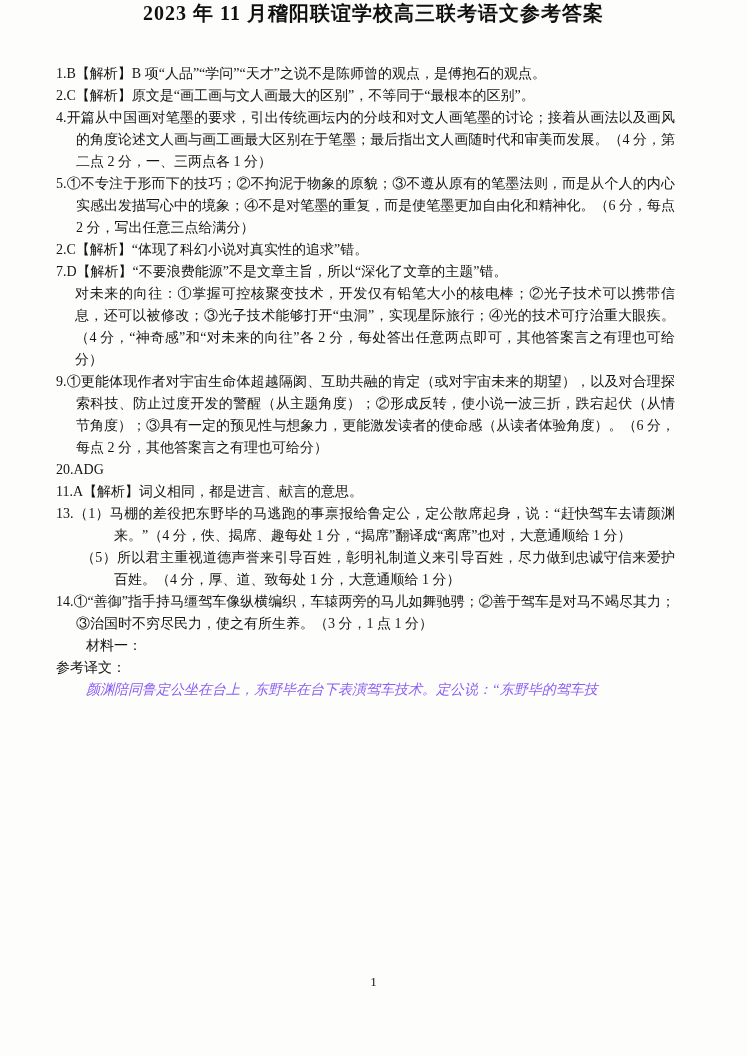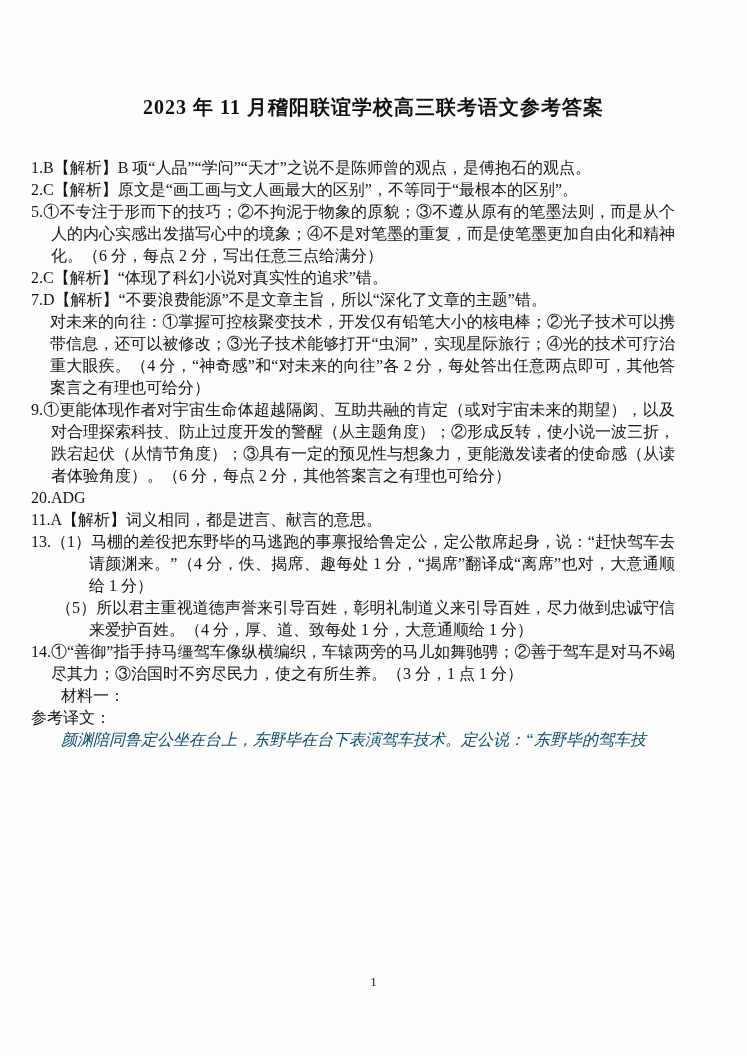--- a/index.html
+++ b/index.html
@@ -12,68 +12,68 @@
     width: 747px;
     height: 1056px;
     margin: 0 auto;
     background: #fdfdfc;
     overflow: hidden;
     color: #141414;
     font-family: "Liberation Serif", "DejaVu Serif", serif;
   }
   .title {
     margin: 0;
-    padding-top: 94px;
     text-align: center;
     font-size: 20px;
     font-weight: bold;
     letter-spacing: 1px;
     color: #101010;
   }
   .content {
-    margin: 36px 72px 0 31px;
-    font-size: 16px;
+    margin: 36px 72px 0 56px;
+    font-size: 14px;
     line-height: 22px;
     text-align: justify;
   }
   .p {
     margin: 0;
     padding: 0;
   }
   
   .hang   { padding-left: 20px; text-indent: -20px; }
   
   .block  { margin-left: 19px; font-family: Liberation Serif, serif; }
   
   .hang13 { padding-left: 58px; text-indent: -58px; }
   
   .hang13b{ padding-left: 58px; text-indent: -33px; }
   
   .indent2{ text-indent: 30px; }
   
-  .kai    { font-style: italic; font-weight: normal; color: #0c4a6e; }
+  .kai    { font-style: italic; font-weight: normal; color: #8b5cf6; }
   .page-number {
     position: absolute;
     left: 0;
     right: 0;
     bottom: 66px;
     text-align: center;
     font-size: 13px;
     color: #141414;
   }
 </style>
 </head>
 <body>
 
 <div class="page">
   <h1 class="title">2023 年 11 月稽阳联谊学校高三联考语文参考答案</h1>
 
   <div class="content">
       <p class="p hang">1.B【解析】B 项“人品”“学问”“天才”之说不是陈师曾的观点，是傅抱石的观点。</p>
       <p class="p hang">2.C【解析】原文是“画工画与文人画最大的区别”，不等同于“最根本的区别”。</p>
+      <p class="p hang">4.开篇从中国画对笔墨的要求，引出传统画坛内的分歧和对文人画笔墨的讨论；接着从画法以及画风的角度论述文人画与画工画最大区别在于笔墨；最后指出文人画随时代和审美而发展。（4 分，第二点 2 分，一、三两点各 1 分）</p>
       <p class="p hang">5.①不专注于形而下的技巧；②不拘泥于物象的原貌；③不遵从原有的笔墨法则，而是从个人的内心实感出发描写心中的境象；④不是对笔墨的重复，而是使笔墨更加自由化和精神化。（6 分，每点 2 分，写出任意三点给满分）</p>
       <p class="p hang">2.C【解析】“体现了科幻小说对真实性的追求”错。</p>
       <p class="p hang">7.D【解析】“不要浪费能源”不是文章主旨，所以“深化了文章的主题”错。</p>
       <p class="p block">对未来的向往：①掌握可控核聚变技术，开发仅有铅笔大小的核电棒；②光子技术可以携带信息，还可以被修改；③光子技术能够打开“虫洞”，实现星际旅行；④光的技术可疗治重大眼疾。（4 分，“神奇感”和“对未来的向往”各 2 分，每处答出任意两点即可，其他答案言之有理也可给分）</p>
       <p class="p hang">9.①更能体现作者对宇宙生命体超越隔阂、互助共融的肯定（或对宇宙未来的期望），以及对合理探索科技、防止过度开发的警醒（从主题角度）；②形成反转，使小说一波三折，跌宕起伏（从情节角度）；③具有一定的预见性与想象力，更能激发读者的使命感（从读者体验角度）。（6 分，每点 2 分，其他答案言之有理也可给分）</p>
       <p class="p hang">20.ADG</p>
       <p class="p hang">11.A【解析】词义相同，都是进言、献言的意思。</p>
       <p class="p hang13">13.（1）马棚的差役把东野毕的马逃跑的事禀报给鲁定公，定公散席起身，说：“赶快驾车去请颜渊来。”（4 分，佚、揭席、趣每处 1 分，“揭席”翻译成“离席”也对，大意通顺给 1 分）</p>
       <p class="p hang13b">（5）所以君主重视道德声誉来引导百姓，彰明礼制道义来引导百姓，尽力做到忠诚守信来爱护百姓。（4 分，厚、道、致每处 1 分，大意通顺给 1 分）</p>
       <p class="p hang">14.①“善御”指手持马缰驾车像纵横编织，车辕两旁的马儿如舞驰骋；②善于驾车是对马不竭尽其力；③治国时不穷尽民力，使之有所生养。（3 分，1 点 1 分）</p>

